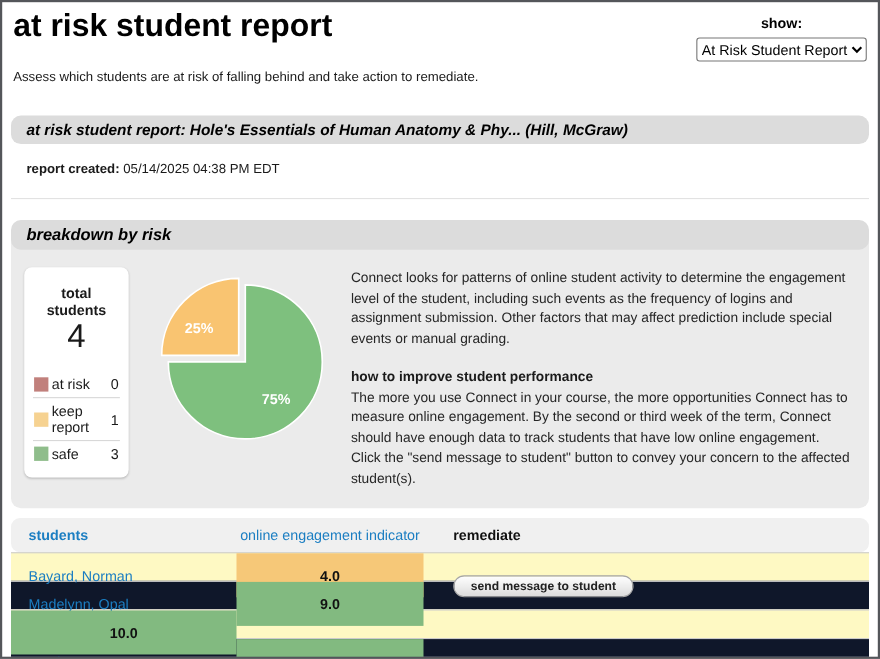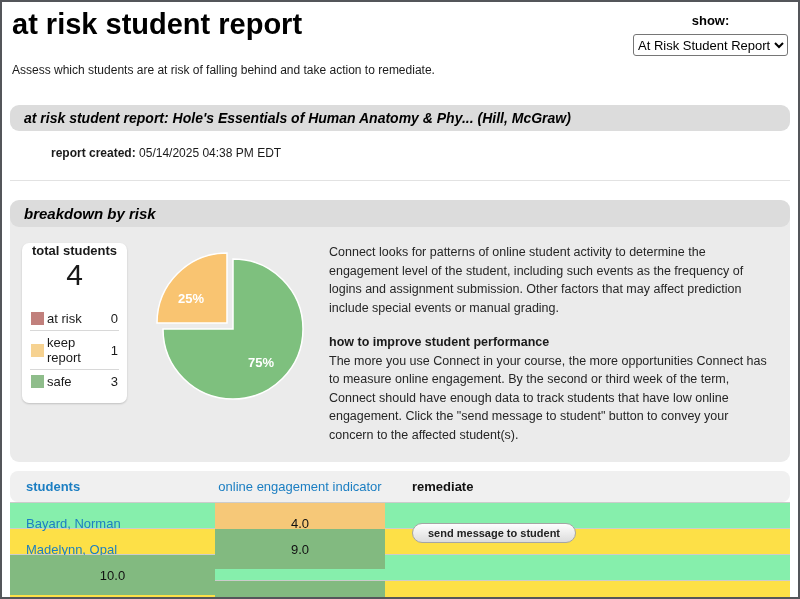--- a/index.html
+++ b/index.html
@@ -58,40 +58,40 @@
 
   
   .report-head { margin-top: 28px; }
   .report-head .bar { font-size: 14px; }
   .report-created {
     margin: 0 8px;
     padding: 15px 8px 20px 14px;
     font-size: 12px;
     border-bottom: 1px solid #e2e2e2;
   }
-  .report-created .lbl { font-weight: bold; margin-left: 27px; }
+  .report-created .lbl { font-weight: bold; }
 
   
   .breakdown { margin-top: 19px; }
   .breakdown .bar { font-size: 15px; position: relative; z-index: 2; }
   .panel-body {
     margin: -10px 8px 0 8px;
     padding: 26px 12px 18px 12px;
     background: #ebebeb;
     border-radius: 0 0 9px 9px;
     display: flex;
     align-items: flex-start;
   }
   .stats-card {
-    width: 105px;
+    width: 95px;
     min-height: 158px;
     background: #fff;
     border-radius: 7px;
     box-shadow: 0 1px 2px rgba(0,0,0,0.18);
-    padding: 0 8px 10px 8px;
+    padding: 16px 8px 10px 8px;
     flex: 0 0 auto;
   }
   .ts-label { font-size: 13px; font-weight: bold; text-align: center; }
   .ts-value { font-size: 30px; text-align: center; line-height: 1.1; margin-bottom: 16px; }
   .legend-row {
     display: flex;
     align-items: center;
     font-size: 13px;
     padding: 4px 1px;
   }
@@ -111,31 +111,31 @@
   .t-grid { display: grid; grid-template-columns: 205px 170px 1fr; align-items: center; }
   .t-head {
     background: #f0f0f0;
     border-radius: 8px;
     height: 31px;
     font-size: 13px;
   }
   .col-students { padding-left: 16px; font-weight: bold; color: #1b7ec2; }
   .col-indicator { text-align: center; color: #1b7ec2; }
   .col-remediate { padding-left: 27px; font-weight: bold; color: #111; }
-  .t-row { height: 26px; border-top: 1px solid #cccccc; background: #86efac; }
-  .t-row.alt { background: #fde047; }
+  .t-row { height: 26px; border-top: 1px solid #cccccc; background: #fef9c3; }
+  .t-row.alt { background: #0f172a; }
   .t-row:first-of-type { border-top: none; }
   .cell-name { padding-left: 16px; font-size: 13px; color: #1b7ec2; cursor: pointer; }
   .cell-score {
     height: 40px;
     display: flex;
     align-items: center;
     justify-content: center;
     font-size: 13px;
-    font-weight: normal;
+    font-weight: bold;
     color: #111;
   }
   .cell-action { padding-left: 27px; }
   .send-btn {
     font-family: "Liberation Sans", "DejaVu Sans", sans-serif;
     font-size: 11px;
     font-weight: bold;
     color: #222;
     background: linear-gradient(#fefefe, #dcdcdc);
     border: 1px solid #a5a5a5;

